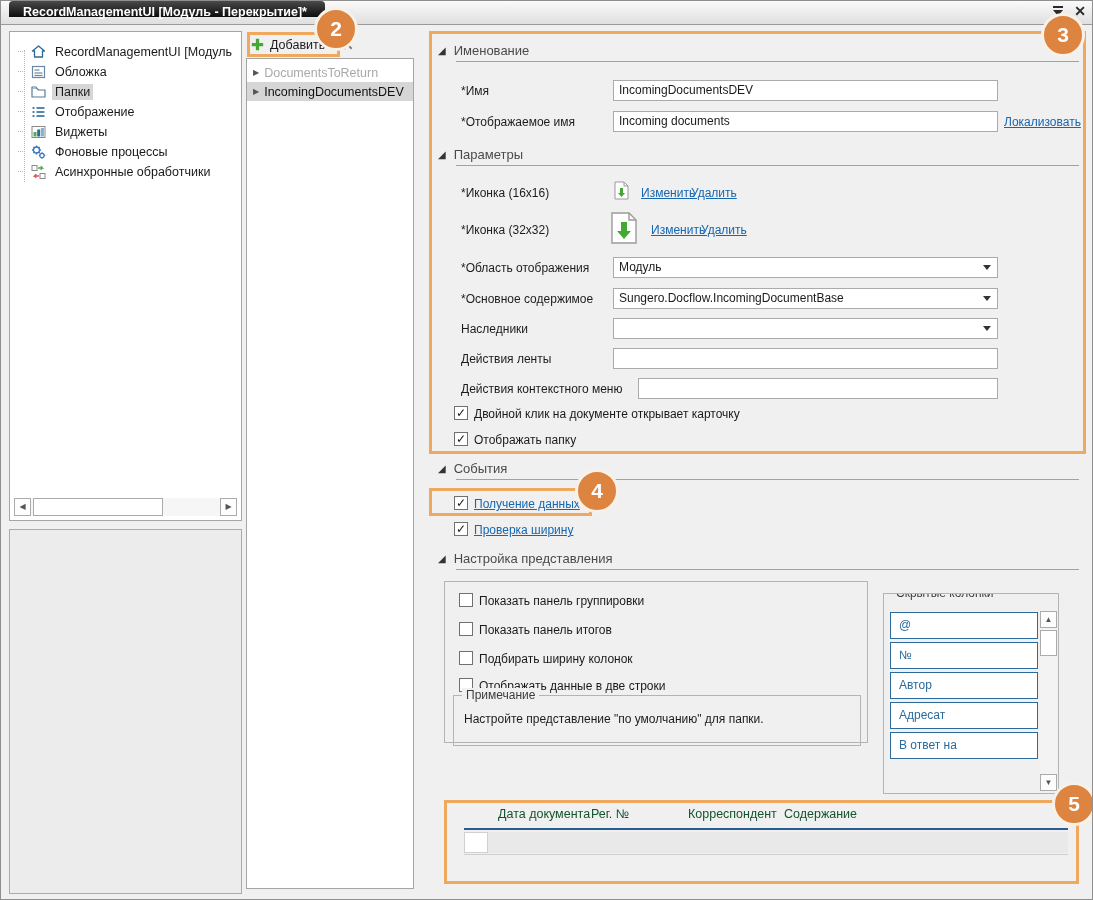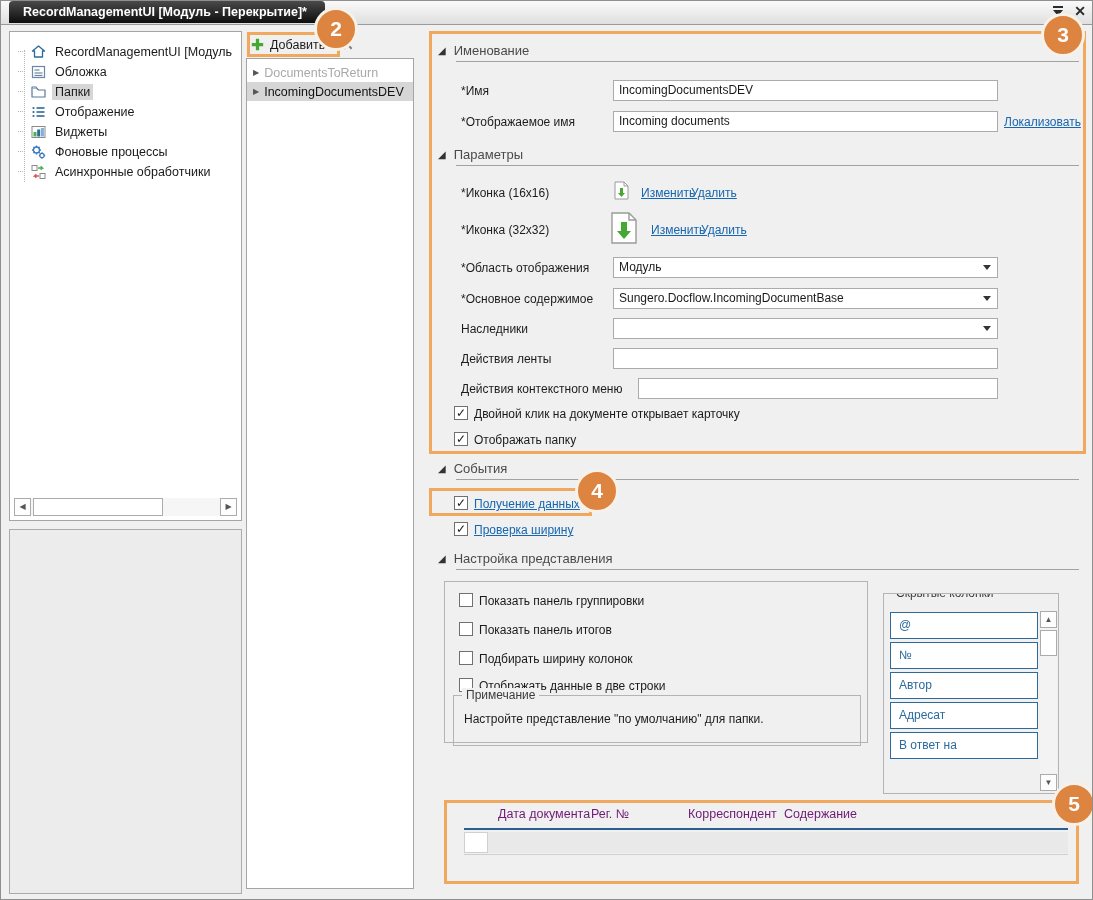--- a/index.html
+++ b/index.html
@@ -1,19 +1,19 @@
 <!DOCTYPE html>
 <html><head>
 <meta charset="utf-8">
 <style>
   html,body{margin:0;padding:0;background:#cfcfcf;font-family:"Liberation Sans",sans-serif;}
   .window{position:relative;width:1093px;height:900px;background:#f0f0f0;border:1px solid #8f8f8f;box-sizing:border-box;overflow:hidden;font-size:12px;color:#1a1a1a;}
   
   .titlebar{position:absolute;left:0;top:0;width:100%;height:23px;background:linear-gradient(#fafafa,#dfdfdf);border-bottom:1px solid #9a9a9a;}
-  .tab{position:absolute;left:8px;top:0;height:22px;padding:0 18px 0 14px;background:linear-gradient(#4a4a4a,#0d0d0d);color:#fff;font-weight:bold;font-size:12.5px;line-height:22px;border-radius:4px 4px 0 0;}
+  .tab{position:absolute;left:8px;top:0;height:16px;padding:0 18px 0 14px;background:linear-gradient(#4a4a4a,#0d0d0d);color:#fff;font-weight:bold;font-size:12.5px;line-height:22px;border-radius:4px 4px 0 0;}
   .win-icons{position:absolute;right:6px;top:3px;display:flex;gap:10px;align-items:center;}
   .pin-icon{width:12px;height:12px;position:relative;cursor:pointer;}
   .pin-icon:before{content:"";position:absolute;left:1px;top:1px;width:10px;height:2px;background:#2a2a2a;}
   .pin-icon:after{content:"";position:absolute;left:1px;top:5px;border-left:5px solid transparent;border-right:5px solid transparent;border-top:6px solid #2a2a2a;}
   .close-icon{color:#2a2a2a;font-size:14px;font-weight:bold;line-height:14px;cursor:pointer;}
   
   .tree-panel{position:absolute;left:8px;top:30px;width:233px;height:490px;background:#fff;border:1px solid #a5a5a5;box-sizing:border-box;}
   .tree-guide{position:absolute;left:14px;top:18px;width:0;height:132px;border-left:1px dotted #b5b5b5;}
   .tree-item{position:absolute;left:8px;height:19px;display:flex;align-items:center;gap:5px;white-space:nowrap;cursor:default;}
   .tree-item .stub{width:7px;height:0;border-top:1px dotted #b5b5b5;}
@@ -47,21 +47,21 @@
   .cb{position:absolute;width:14px;height:14px;background:#fff;border:1px solid #707070;box-sizing:border-box;font-size:12px;line-height:12px;text-align:center;color:#222;cursor:pointer;}
   .cb-lbl{position:absolute;font-size:12px;white-space:nowrap;}
   .grpbox{position:absolute;border:1px solid #b4b4b4;box-sizing:border-box;}
   .grp-title{position:absolute;top:-8px;left:8px;background:#f0f0f0;padding:0 4px;font-size:12px;color:#3c3c3c;white-space:nowrap;}
   .note-text{position:absolute;font-size:12px;color:#1c1c1c;}
   .hiditem{position:absolute;left:6px;width:148px;height:27px;background:#fff;border:1px solid #2b6a9b;box-sizing:border-box;color:#2b6a9b;font-size:12px;line-height:25px;padding-left:8px;cursor:pointer;}
   .vscroll{position:absolute;width:17px;background:#f3f3f3;}
   .vs-btn{position:absolute;left:0;width:17px;height:17px;background:#fdfdfd;border:1px solid #ababab;box-sizing:border-box;color:#555;font-size:8px;line-height:15px;text-align:center;cursor:pointer;}
   .vs-thumb{position:absolute;left:0;width:17px;height:26px;background:#fff;border:1px solid #ababab;box-sizing:border-box;cursor:pointer;}
   
-  .pt-col{position:absolute;top:0;color:#701a75;font-size:12.5px;white-space:nowrap;cursor:pointer;}
+  .pt-col{position:absolute;top:0;color:#14532d;font-size:12.5px;white-space:nowrap;cursor:pointer;}
   .pt-line{position:absolute;height:2px;background:#2b5d8e;}
   .pt-row{position:absolute;background:#e9e9e9;}
   .pt-cell{position:absolute;background:#fff;border:1px solid #d0d0d0;box-sizing:border-box;}
   .pt-thin{position:absolute;height:1px;background:#cfcfcf;}
   
   .obox{position:absolute;border:3px solid #f0a85e;box-sizing:border-box;pointer-events:none;}
   .badge{position:absolute;width:38px;height:38px;border-radius:50%;background:#dd8440;border:3px solid #f8f1e8;box-sizing:content-box;color:#fff;font-size:21px;font-weight:bold;display:flex;align-items:center;justify-content:center;pointer-events:none;}
 </style>
 </head>
 <body>

